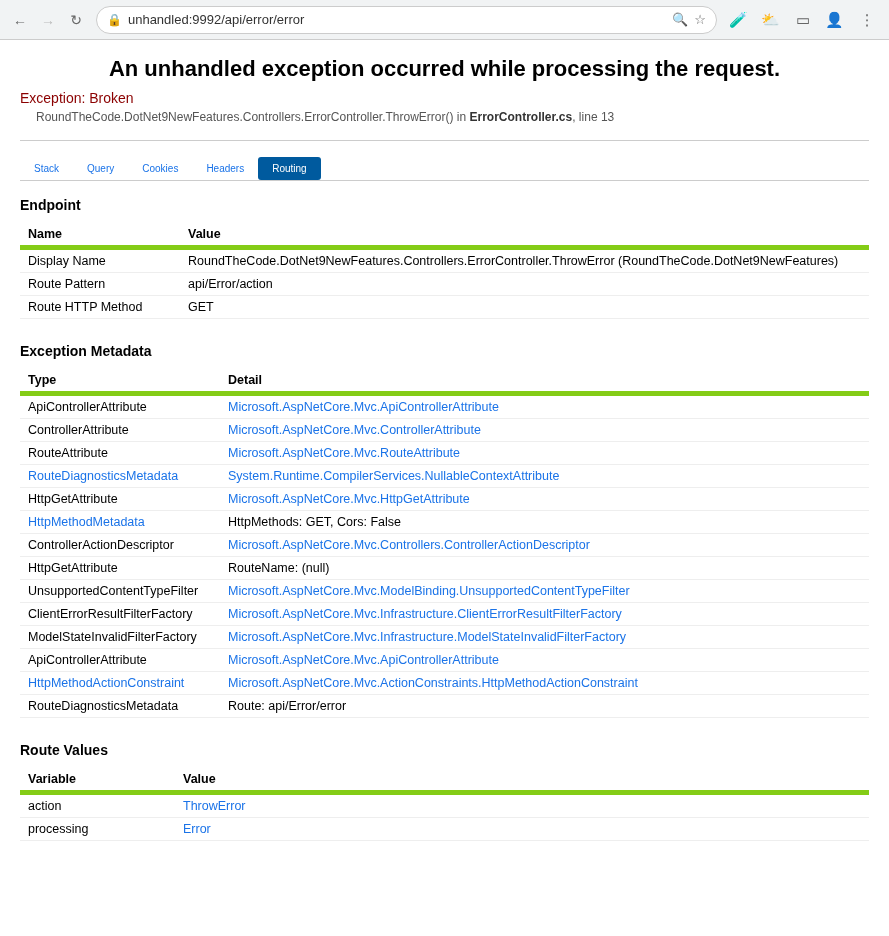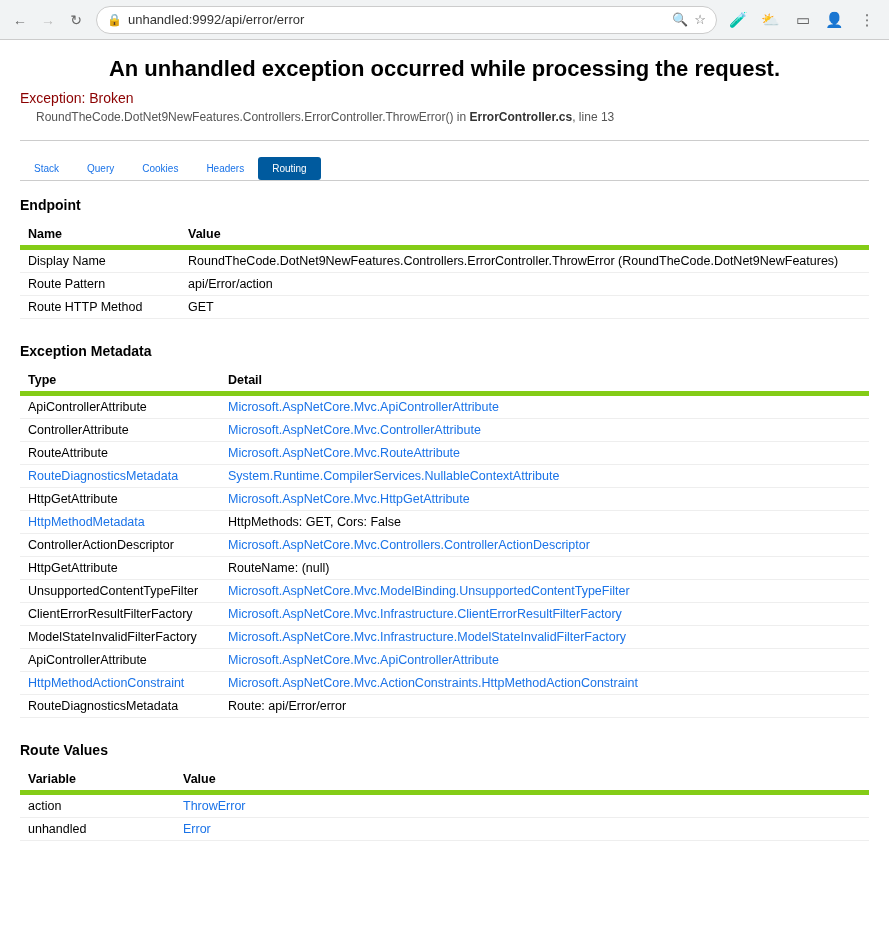--- a/index.html
+++ b/index.html
@@ -333,20 +333,20 @@
           <th>Variable</th>
           <th>Value</th>
         </tr>
       </thead>
       <tbody id="route-tbody">
       <tr>
             <td>action</td>
             <td><a class="detail-link" href="#">ThrowError</a></td>
           </tr>
           <tr>
-            <td>unhandled</td>
+            <td>processing</td>
             <td><a class="detail-link" href="#">Error</a></td>
           </tr>
         </tbody>
     </table>
   </div>
 
 </div>
 
 </body></html>

